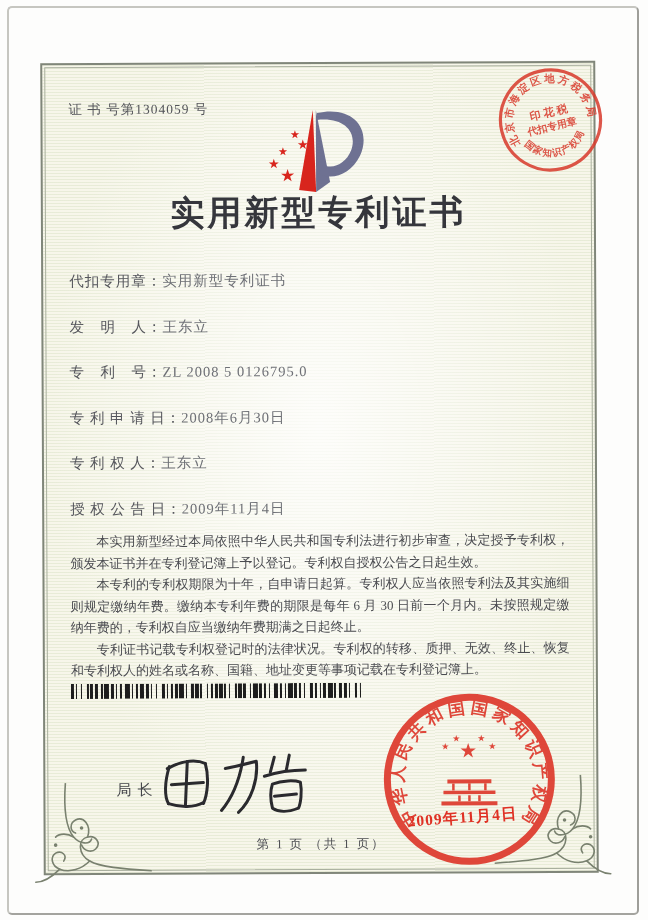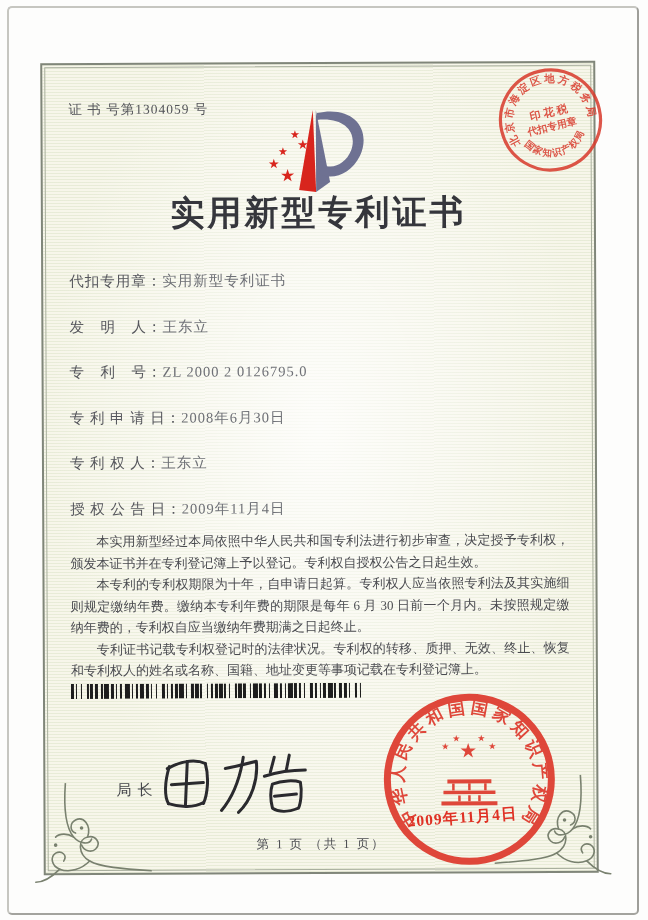--- a/index.html
+++ b/index.html
@@ -63,21 +63,21 @@
     <div class="title">实用新型专利证书</div>
 
     <div class="fields">
       <div class="field">
         <span>代扣专用章：</span><span class="value">实用新型专利证书</span>
       </div>
       <div class="field">
         <span>发　明　人：</span><span class="value">王东立</span>
       </div>
       <div class="field">
-        <span>专　利　号：</span><span class="value">ZL 2000 2 0126795.0</span>
+        <span>专　利　号：</span><span class="value">ZL 2008 5 0126795.0</span>
       </div>
       <div class="field">
         <span>专 利 申 请 日：</span><span class="value">2008年6月30日</span>
       </div>
       <div class="field">
         <span>专 利 权 人：</span><span class="value">王东立</span>
       </div>
       <div class="field">
         <span>授 权 公 告 日：</span><span class="value">2009年11月4日</span>
       </div>

